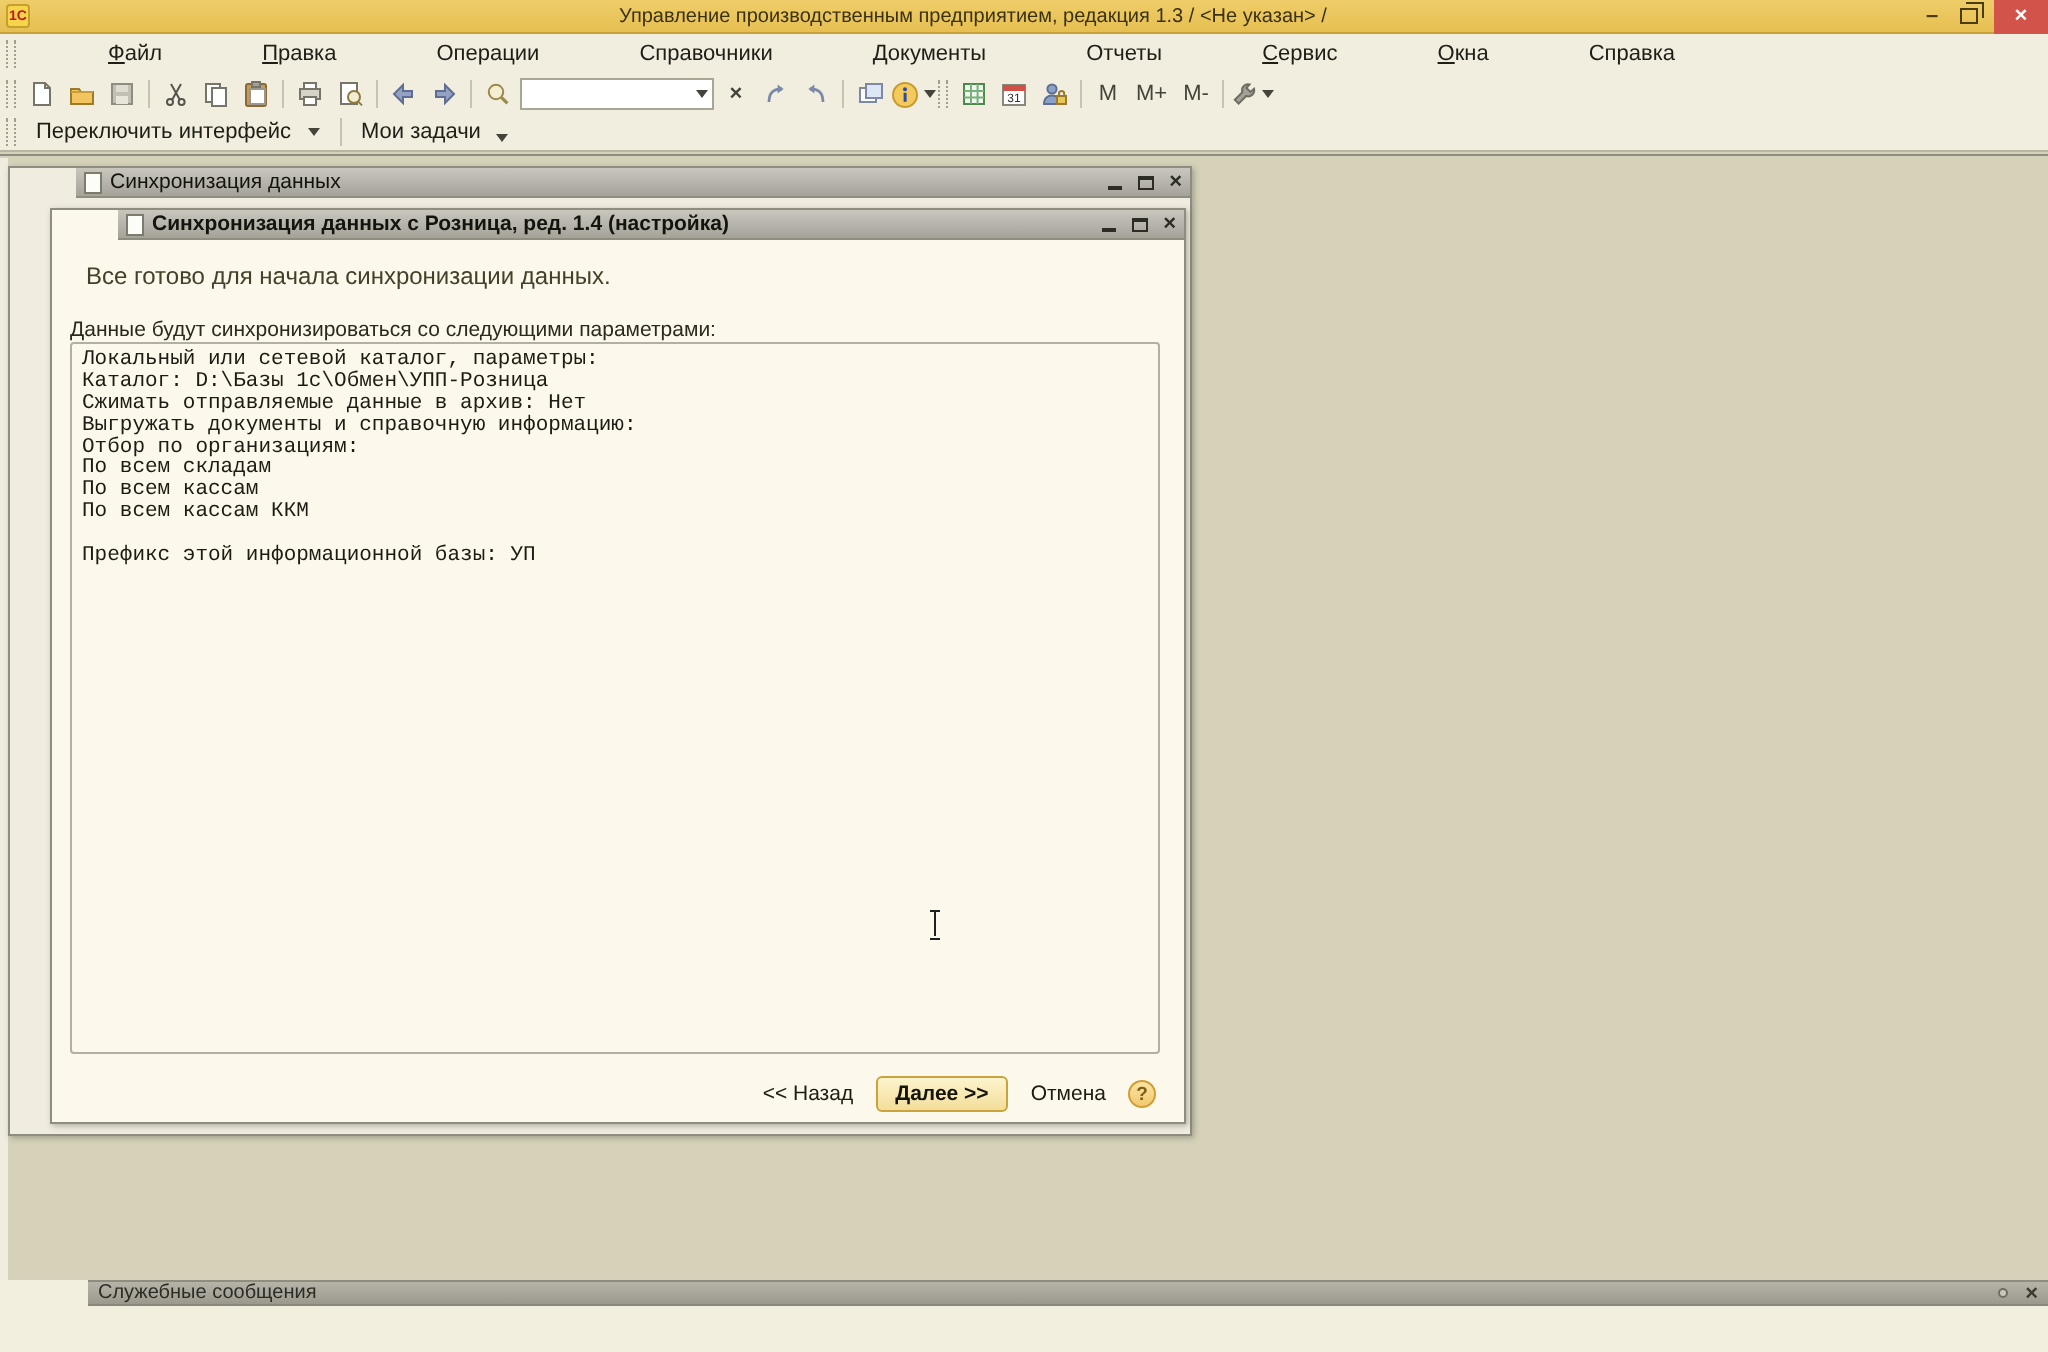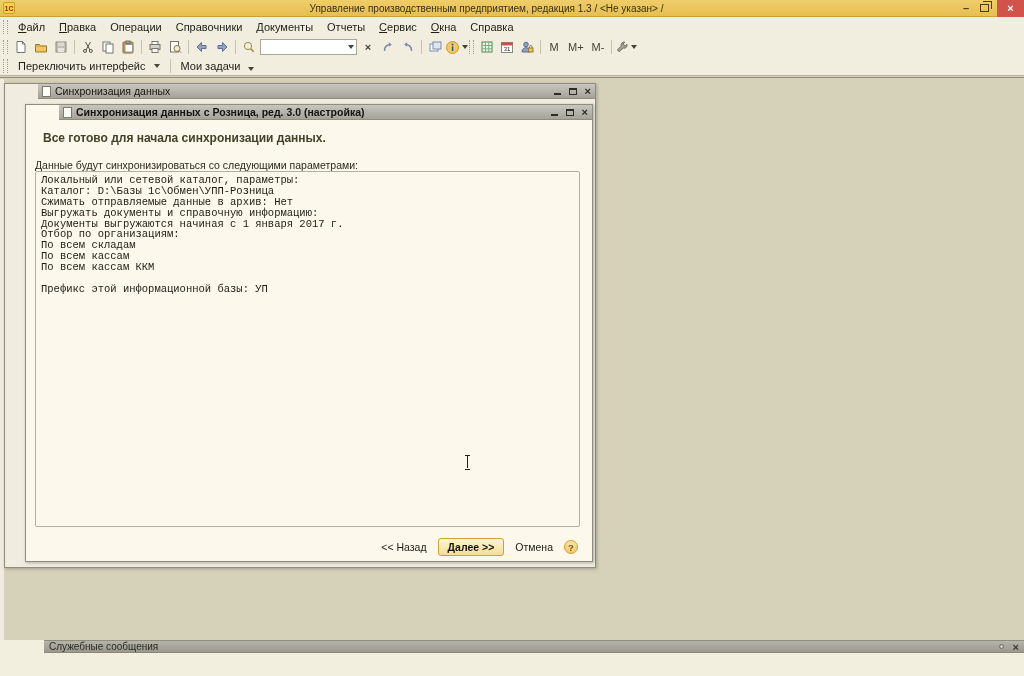--- a/index.html
+++ b/index.html
@@ -11,21 +11,21 @@
   .app-icon { width:12px; height:12px; margin-left:3px; background:#f7d54b; border:1px solid #c79f2e; border-radius:2px; font-size:7px; font-weight:bold; color:#c01818; display:flex; align-items:center; justify-content:center; }
   .tb-title { flex:1; text-align:center; font-size:10px; color:#3a3112; white-space:nowrap; overflow:hidden; }
   .win-btns { display:flex; align-items:center; height:17px; }
   .btn-min { width:16px; text-align:center; color:#4a3c14; font-weight:bold; line-height:14px; cursor:default; }
   .btn-restore { position:relative; width:9px; height:8px; border:1px solid #4a3c14; background:transparent; margin:0 8px 0 6px; }
   .btn-restore::before { content:""; position:absolute; left:2px; top:-4px; width:8px; height:7px; border:1px solid #4a3c14; border-left:none; border-bottom:none; }
   .btn-close-top { width:27px; height:17px; background:#d25349; color:#fff; font-size:11px; font-weight:bold; text-align:center; line-height:16px; }
 
   
   .menubar { height:20px; display:flex; align-items:center; background:#f1eee0; padding-left:2px; }
-  .menu-item { display:inline-block; padding:2px 7px; cursor:default; }
+  .menu-item { display:inline-block; padding:2px 7px; cursor:default;margin-left:36px; }
   .menu-item.hk::first-letter { text-decoration:underline; }
   .grip { width:5px; height:14px; border-left:1px dotted #a39f8b; border-right:1px dotted #a39f8b; margin:0 3px 0 1px; }
 
   
   .toolbar { height:20px; display:flex; align-items:center; background:#f1eee0; padding-left:2px; }
   .tbtn { height:18px; min-width:20px; display:flex; align-items:center; justify-content:center; border-radius:2px; }
   .vsep { width:1px; height:14px; background:#c6c3b1; margin:0 3px; }
   .dd { width:0; height:0; border-left:3px solid transparent; border-right:3px solid transparent; border-top:4px solid #45443a; margin-left:2px; }
   .combo { display:flex; align-items:center; border:1px solid #a9a694; background:#fff; height:16px; margin:0 1px; }
   .combo input { border:none; outline:none; width:82px; height:14px; font-size:11px; font-family:"Liberation Sans",sans-serif; padding:0 2px; background:#fff; }
@@ -46,21 +46,21 @@
   .mdi-title { height:15px; display:flex; align-items:center; gap:4px; padding:0 4px; background:linear-gradient(#c9c7bd,#a5a399); border-bottom:1px solid #8f8d80; font-size:10.5px; color:#14140e;margin-left:33px; }
   .mdi-title.bold { font-weight:bold; }
   .doc-icon { width:9px; height:11px; background:#fdfdf8; border:1px solid #7d7b6e; flex:none; }
   .mdi-controls { margin-left:auto; display:flex; align-items:center; gap:8px; }
   .g-min { width:7px; height:7px; border-bottom:2px solid #2c2c24; }
   .g-max { width:8px; height:7px; border:1px solid #2c2c24; border-top:2px solid #2c2c24; }
   .g-close { font-size:11px; font-weight:bold; color:#2c2c24; line-height:10px; }
 
   .mdi-inner { left:20px; top:20px; width:568px; height:458px; background:#fcf9ec; }
 
-  .dlg-heading { position:absolute; left:17px; top:26px; font-size:12px; font-weight:bold; color:#44412a; }
+  .dlg-heading { position:absolute; left:17px; top:26px; font-size:12px; font-weight:normal; color:#44412a; }
   .dlg-label { position:absolute; left:9px; top:54px; font-size:10.5px; color:#2a2a1e; }
   .dlg-panel { position:absolute; left:9px; top:66px; width:545px; height:356px; border:1px solid #b2b0a2; border-radius:2px; padding:3px 5px; font-size:10.5px; color:#1c1c14; overflow:hidden; }
   .dlg-panel div { height:10.9px; line-height:10.9px; white-space:pre;font-family:Liberation Mono, monospace; }
 
   .ibeam { position:absolute; left:438px; top:350px; width:7px; height:13px; }
   .ibeam::before { content:""; position:absolute; left:3px; top:0; width:1px; height:13px; background:#202020; }
   .ibeam::after { content:""; position:absolute; left:1px; top:0; width:5px; height:13px; border-top:1px solid #202020; border-bottom:1px solid #202020; }
 
   .dlg-buttons { position:absolute; right:14px; top:433px; display:flex; align-items:center; gap:9px; font-size:10.5px; color:#1c1c14; }
   .flat-btn { padding:2px 2px; }
@@ -287,37 +287,36 @@
       <span class="mdi-controls">
         <span class="g-min"></span>
         <span class="g-max"></span>
         <span class="g-close">×</span>
       </span>
     </div>
 
     <div class="mdi mdi-inner">
       <div class="mdi-title bold">
         <span class="doc-icon"></span>
-        <span>Синхронизация данных с Розница, ред. 3.0 (настройка)</span>
+        <span>Синхронизация данных с Розница, ред. 1.4 (настройка)</span>
         <span class="mdi-controls">
           <span class="g-min"></span>
           <span class="g-max"></span>
           <span class="g-close">×</span>
         </span>
       </div>
 
       <div class="dlg-heading">Все готово для начала синхронизации данных.</div>
       <div class="dlg-label">Данные будут синхронизироваться со следующими параметрами:</div>
 
       <div class="dlg-panel">
         <div>Локальный или сетевой каталог, параметры:</div>
         <div>Каталог: D:\Базы 1с\Обмен\УПП-Розница</div>
         <div>Сжимать отправляемые данные в архив: Нет</div>
         <div>Выгружать документы и справочную информацию:</div>
-        <div>Документы выгружаются начиная с 1 января 2017 г.</div>
         <div>Отбор по организациям:</div>
         <div>По всем складам</div>
         <div>По всем кассам</div>
         <div>По всем кассам ККМ</div>
         <div></div>
         <div>Префикс этой информационной базы: УП</div>
       </div>
 
       <div class="ibeam"></div>
 

